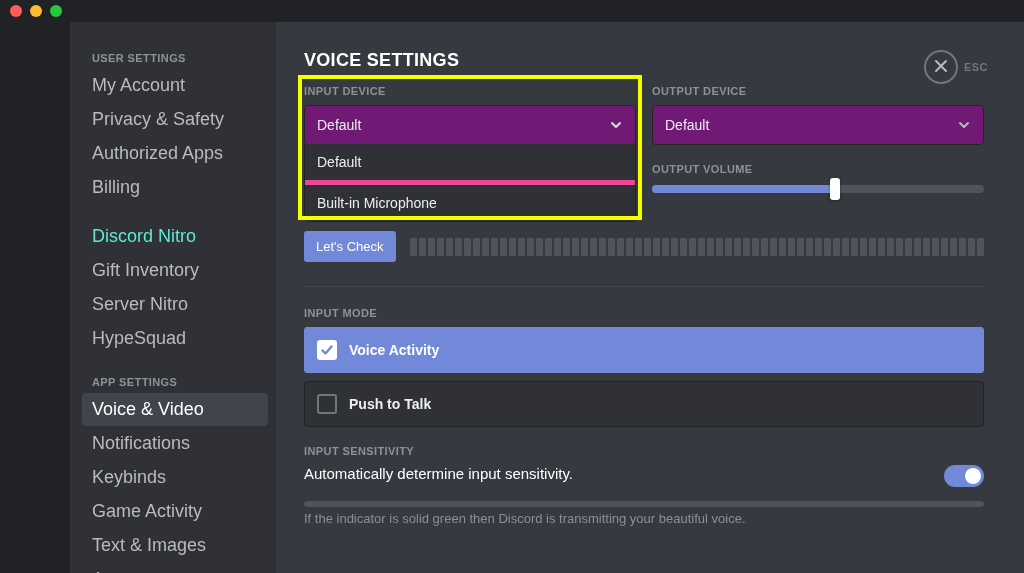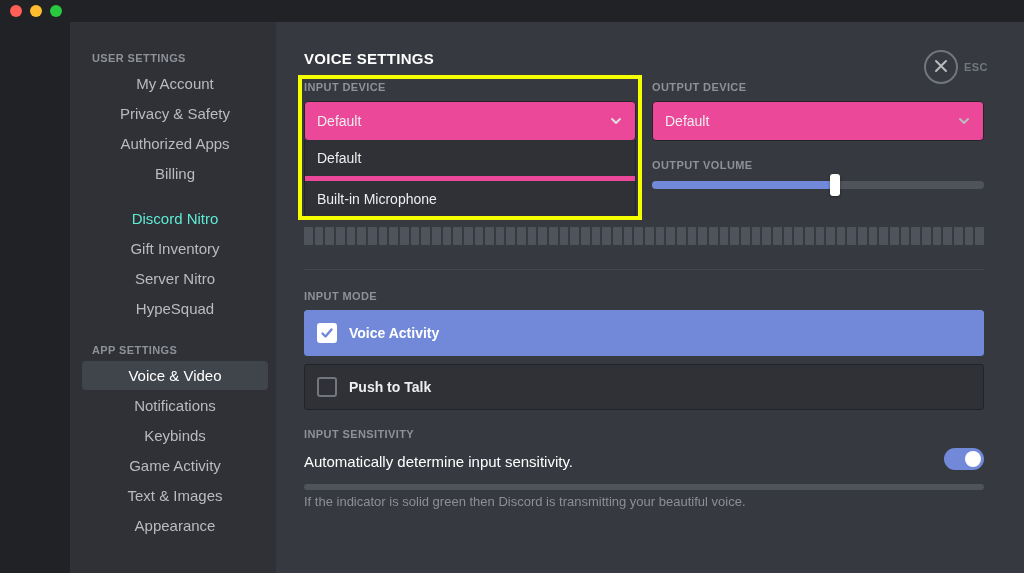--- a/index.html
+++ b/index.html
@@ -56,34 +56,33 @@
     letter-spacing: .4px;
     color: #8e9297;
     text-transform: uppercase;
     padding: 6px 10px 4px;
   }
   .sb-item {
     padding: 6px 10px;
     margin: 1px 0;
     border-radius: 4px;
     color: #b9bbbe;
-    font-size: 15px;
-    cursor: pointer;
-    text-align: center;
+    font-size: 18px;
+    cursor: pointer;
   }
   .sb-item.nitro { color: #5eead4; }
   .sb-item.selected {
     background: #40444b;
     color: #ffffff;
   }
   .sb-gap { height: 14px; }
 
   
   h2.section-title {
-    font-size: 15px;
+    font-size: 18px;
     font-weight: 700;
     color: #ffffff;
     letter-spacing: .3px;
     text-transform: uppercase;
     margin-bottom: 14px;
   }
   .field-label {
     font-size: 11px;
     font-weight: 700;
     letter-spacing: .4px;
@@ -92,21 +91,21 @@
     margin-bottom: 8px;
   }
   .two-col {
     display: flex;
     gap: 16px;
   }
   .col { flex: 1; min-width: 0; }
 
   
   .select {
-    background: #ec4899;
+    background: #701a75;
     border: 1px solid #222428;
     border-radius: 4px;
     height: 40px;
     display: flex;
     align-items: center;
     justify-content: space-between;
     padding: 16px 12px;
     color: #eceeef;
     cursor: pointer;
     position: relative;
@@ -221,21 +220,21 @@
   }
   .radio-card.selected .checkbox {
     background: #ffffff;
     border-color: #ffffff;
   }
   .checkmark svg { display:block; }
 
   
   .row {
     display: flex;
-    align-items: flex-end;
+    align-items: flex-start;
     justify-content: space-between;
   }
   .row .label {
     font-size: 15px;
     color: #ffffff;
     font-weight: 500;
   }
   .toggle {
     width: 40px; height: 22px;
     border-radius: 11px;
@@ -382,20 +381,21 @@
           </div>
         </div>
       </div>
     </div>
 
     <div class="hl-box" id="hl" style="left: 22px; top: 53px; width: 344px; height: 145px;"></div>
 
     <div class="block">
       <div class="field-label">Mic Test</div>
       <div class="mic-row">
+        <button class="btn-primary"><span>Let's Check</span></button>
         <div class="mic-meter" id="mic-meter">
             <div class="mic-seg"></div>
             <div class="mic-seg"></div>
             <div class="mic-seg"></div>
             <div class="mic-seg"></div>
             <div class="mic-seg"></div>
             <div class="mic-seg"></div>
             <div class="mic-seg"></div>
             <div class="mic-seg"></div>
             <div class="mic-seg"></div>

